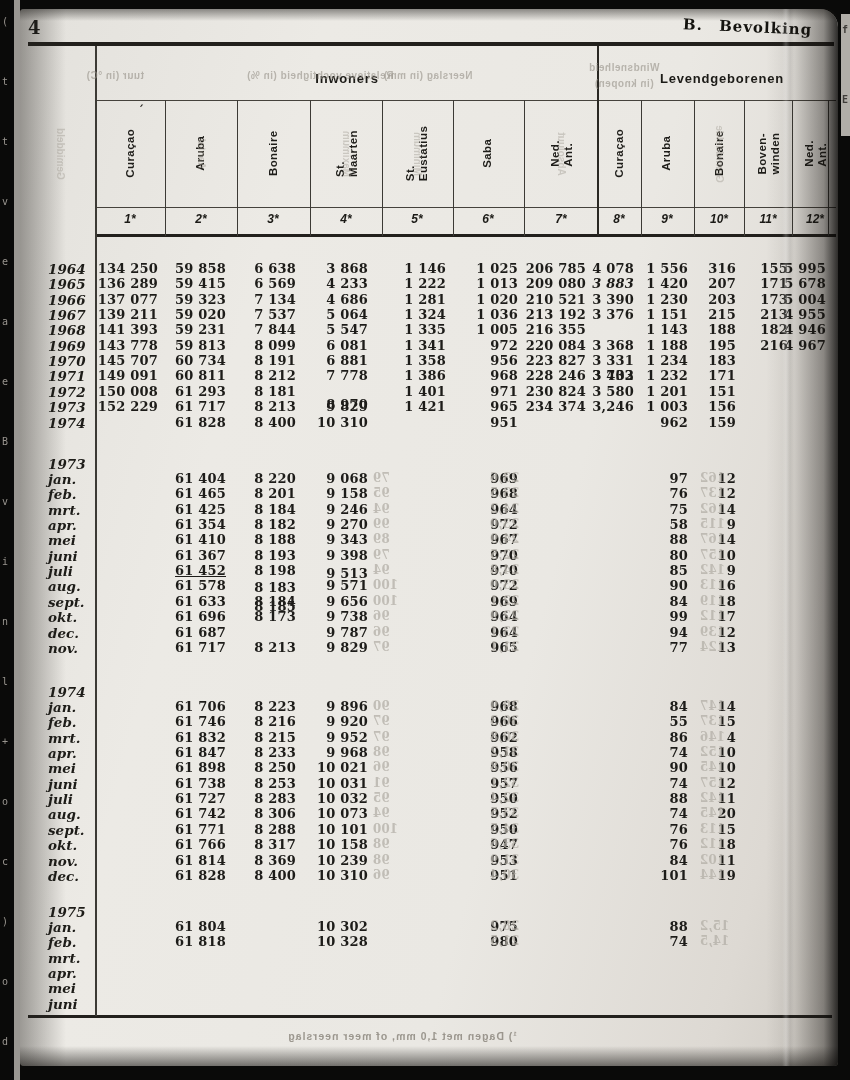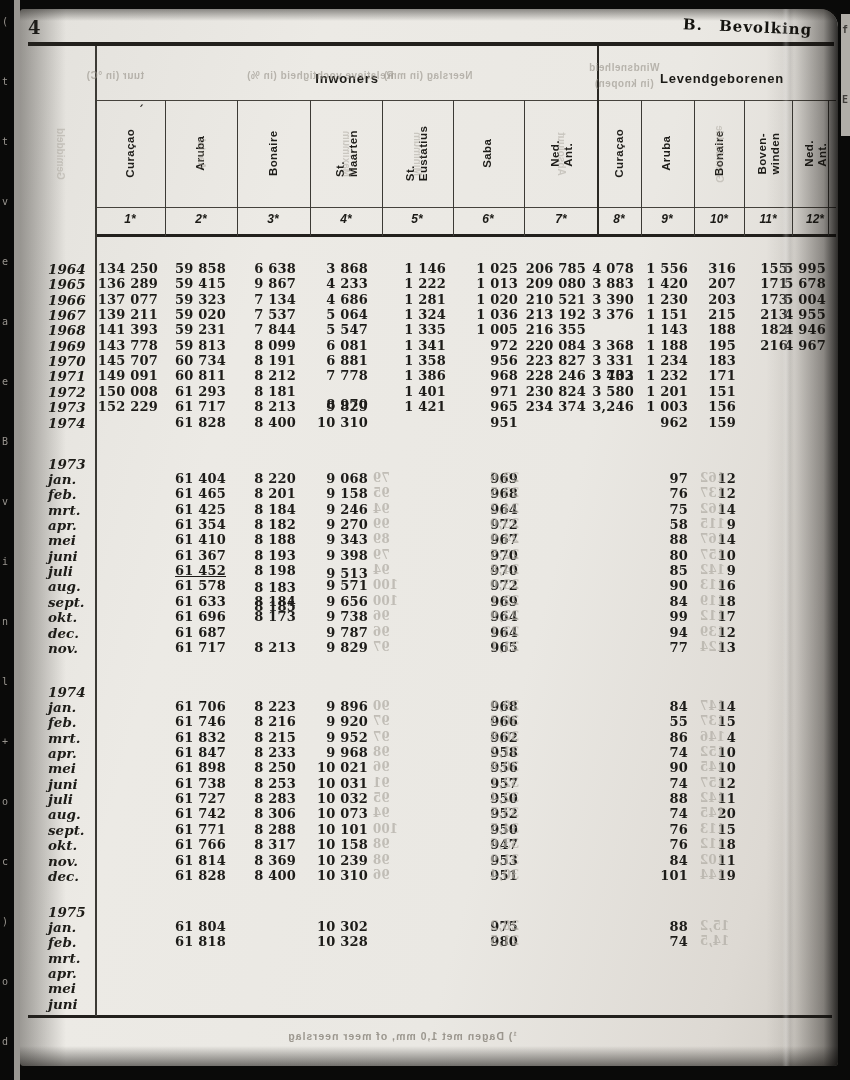--- a/index.html
+++ b/index.html
@@ -189,26 +189,26 @@
           <div class="cell" style="left: 492px; top: 252px;">4 078</div>
           <div class="cell" style="left: 546px; top: 252px;">1 556</div>
           <div class="cell" style="left: 594px; top: 252px;">316</div>
           <div class="cell" style="left: 646px; top: 252px;">155</div>
           <div class="cell" style="left: 684px; top: 252px;">5 995</div>
         </div>
         <div class="">
           <div class="stub year" style="left: 28px; top: 267.35px;">1965</div>
           <div class="cell" style="left: 16px; top: 267.35px;">136 289</div>
           <div class="cell" style="left: 84px; top: 267.35px;">59 415</div>
-          <div class="cell" style="left: 154px; top: 267.35px;">9 867</div>
+          <div class="cell" style="left: 154px; top: 267.35px;">6 569</div>
           <div class="cell" style="left: 226px; top: 267.35px;">4 233</div>
           <div class="cell" style="left: 304px; top: 267.35px;">1 222</div>
           <div class="cell" style="left: 376px; top: 267.35px;">1 013</div>
           <div class="cell" style="left: 444px; top: 267.35px;">209 080</div>
-          <div class="cell" style="left: 492px; top: 267.35px;">3 883</div>
+          <div class="cell" style="left: 492px; top: 267.35px; font-style: italic;">3 883</div>
           <div class="cell" style="left: 546px; top: 267.35px;">1 420</div>
           <div class="cell" style="left: 594px; top: 267.35px;">207</div>
           <div class="cell" style="left: 646px; top: 267.35px;">171</div>
           <div class="cell" style="left: 684px; top: 267.35px;">5 678</div>
         </div>
         <div class="">
           <div class="stub year" style="left: 28px; top: 282.7px;">1966</div>
           <div class="cell" style="left: 16px; top: 282.7px;">137 077</div>
           <div class="cell" style="left: 84px; top: 282.7px;">59 323</div>
           <div class="cell" style="left: 154px; top: 282.7px;">7 134</div>

